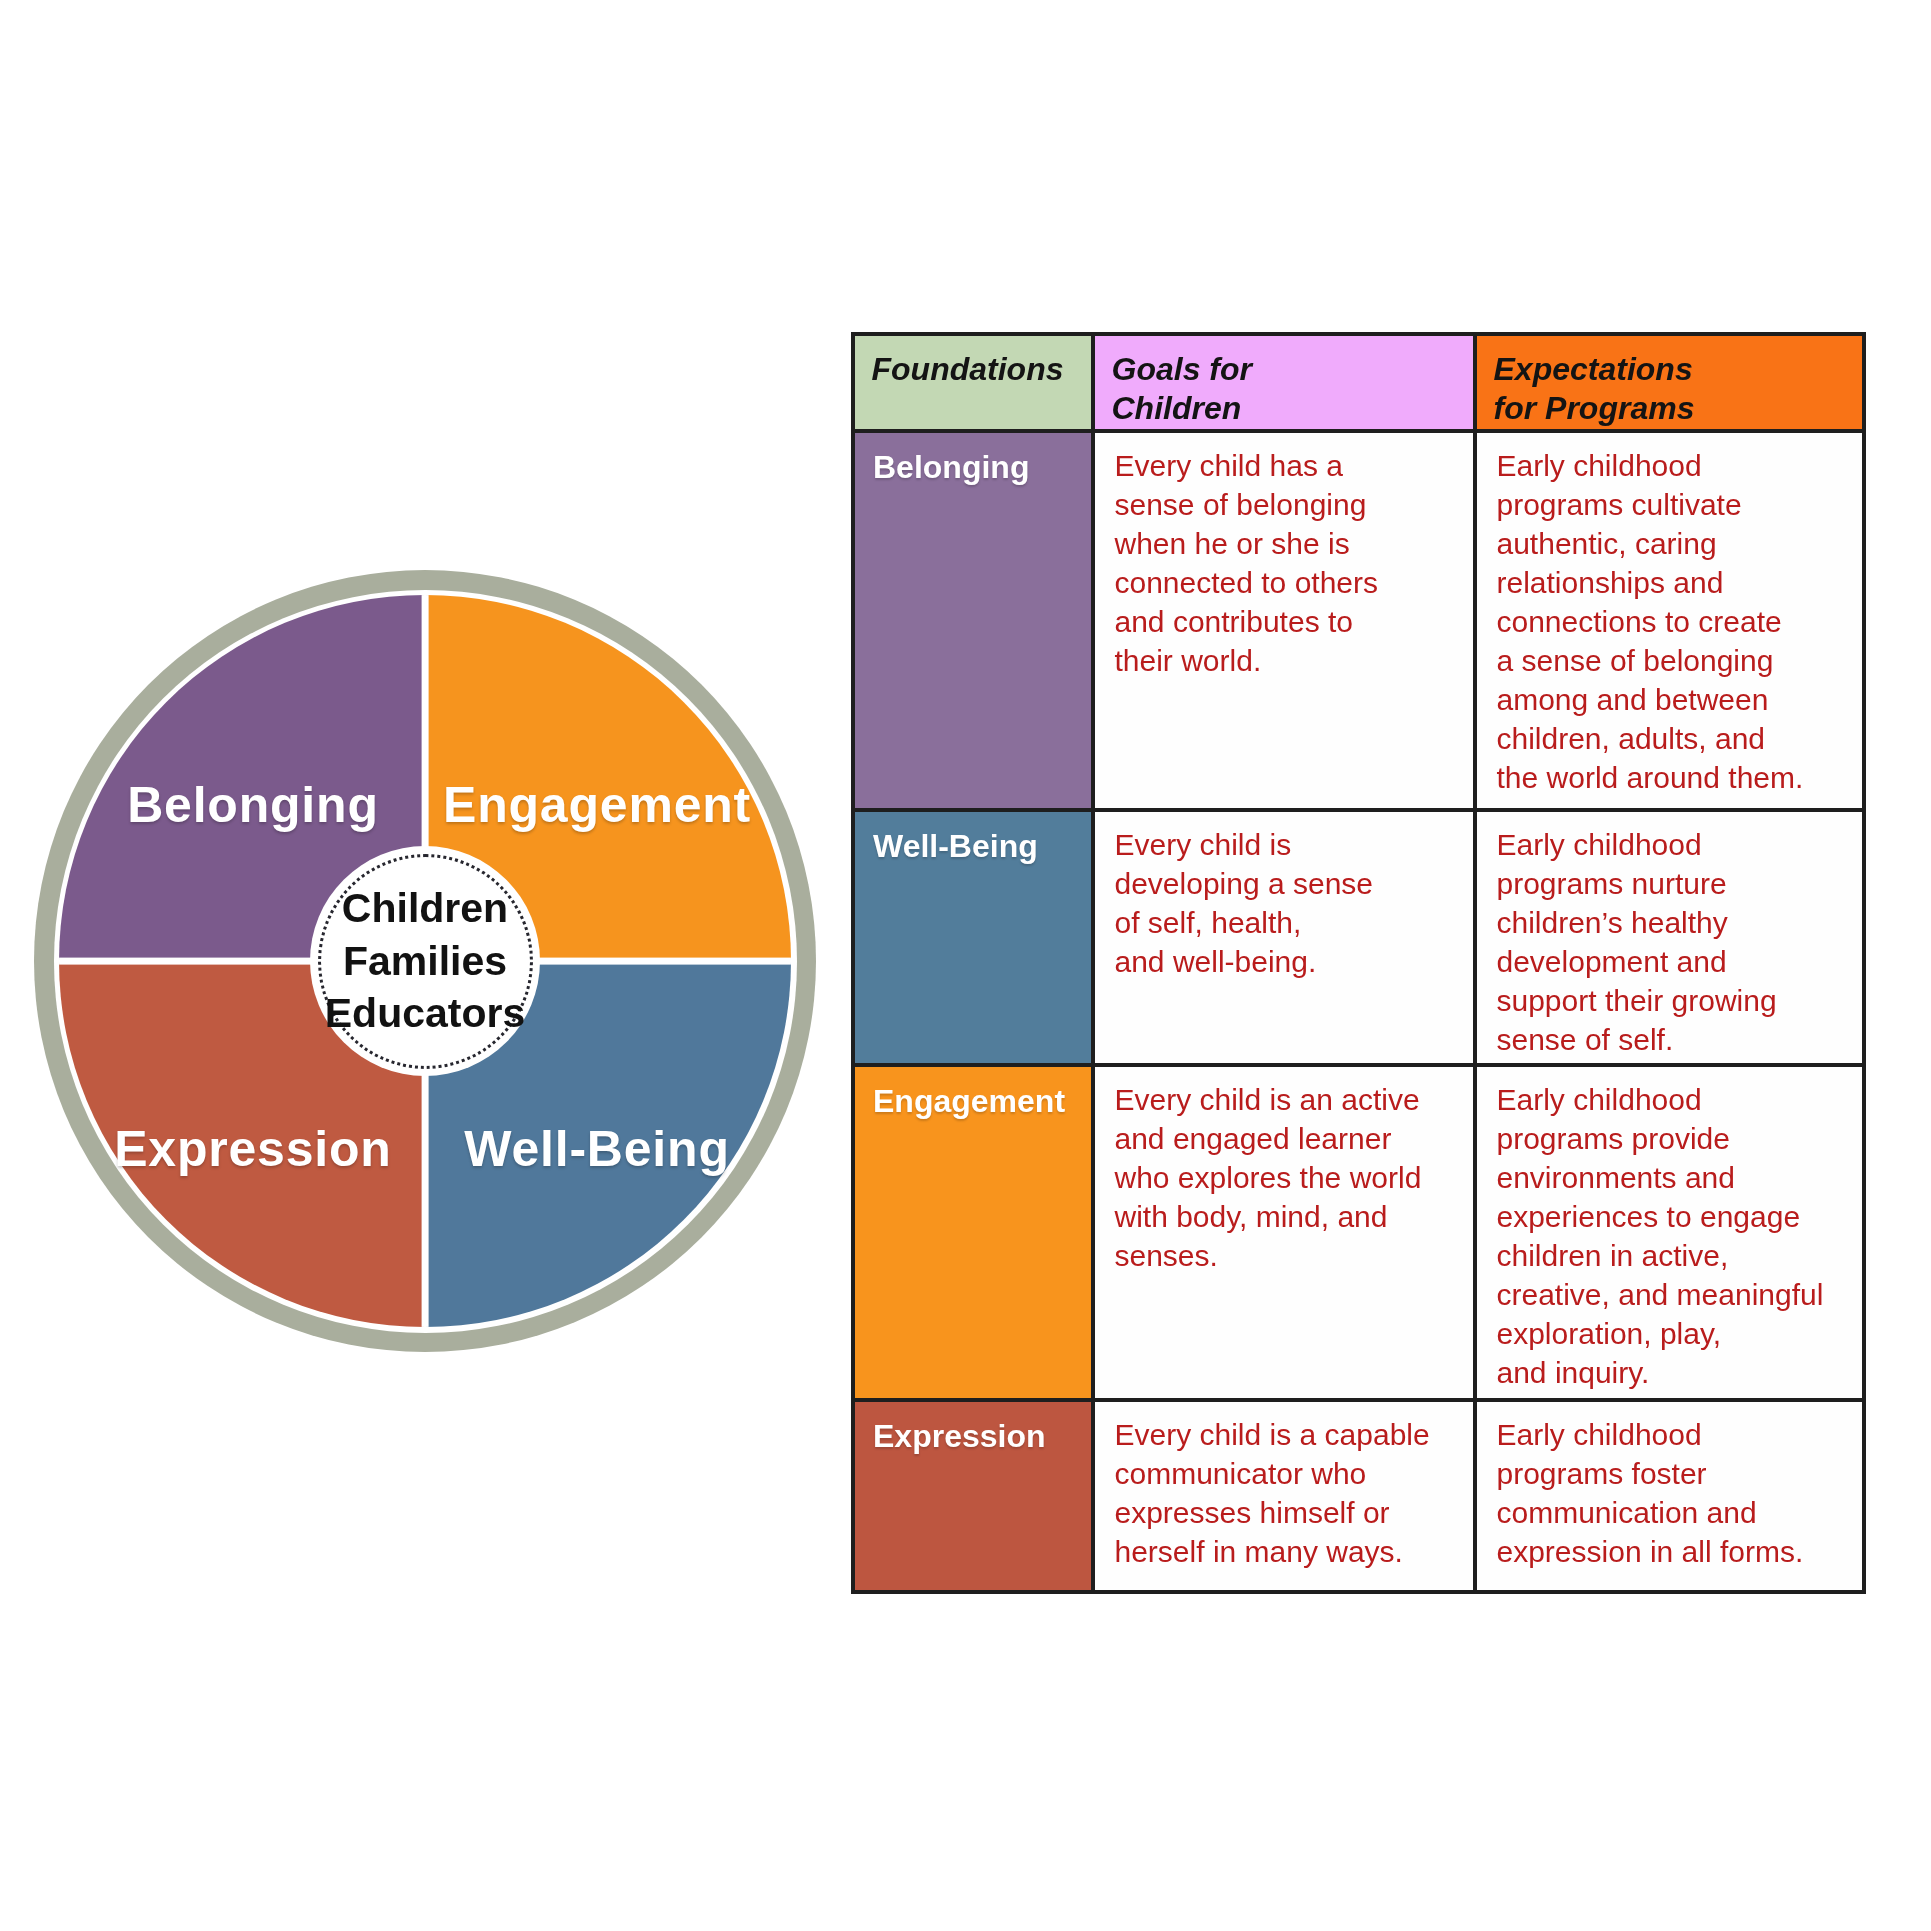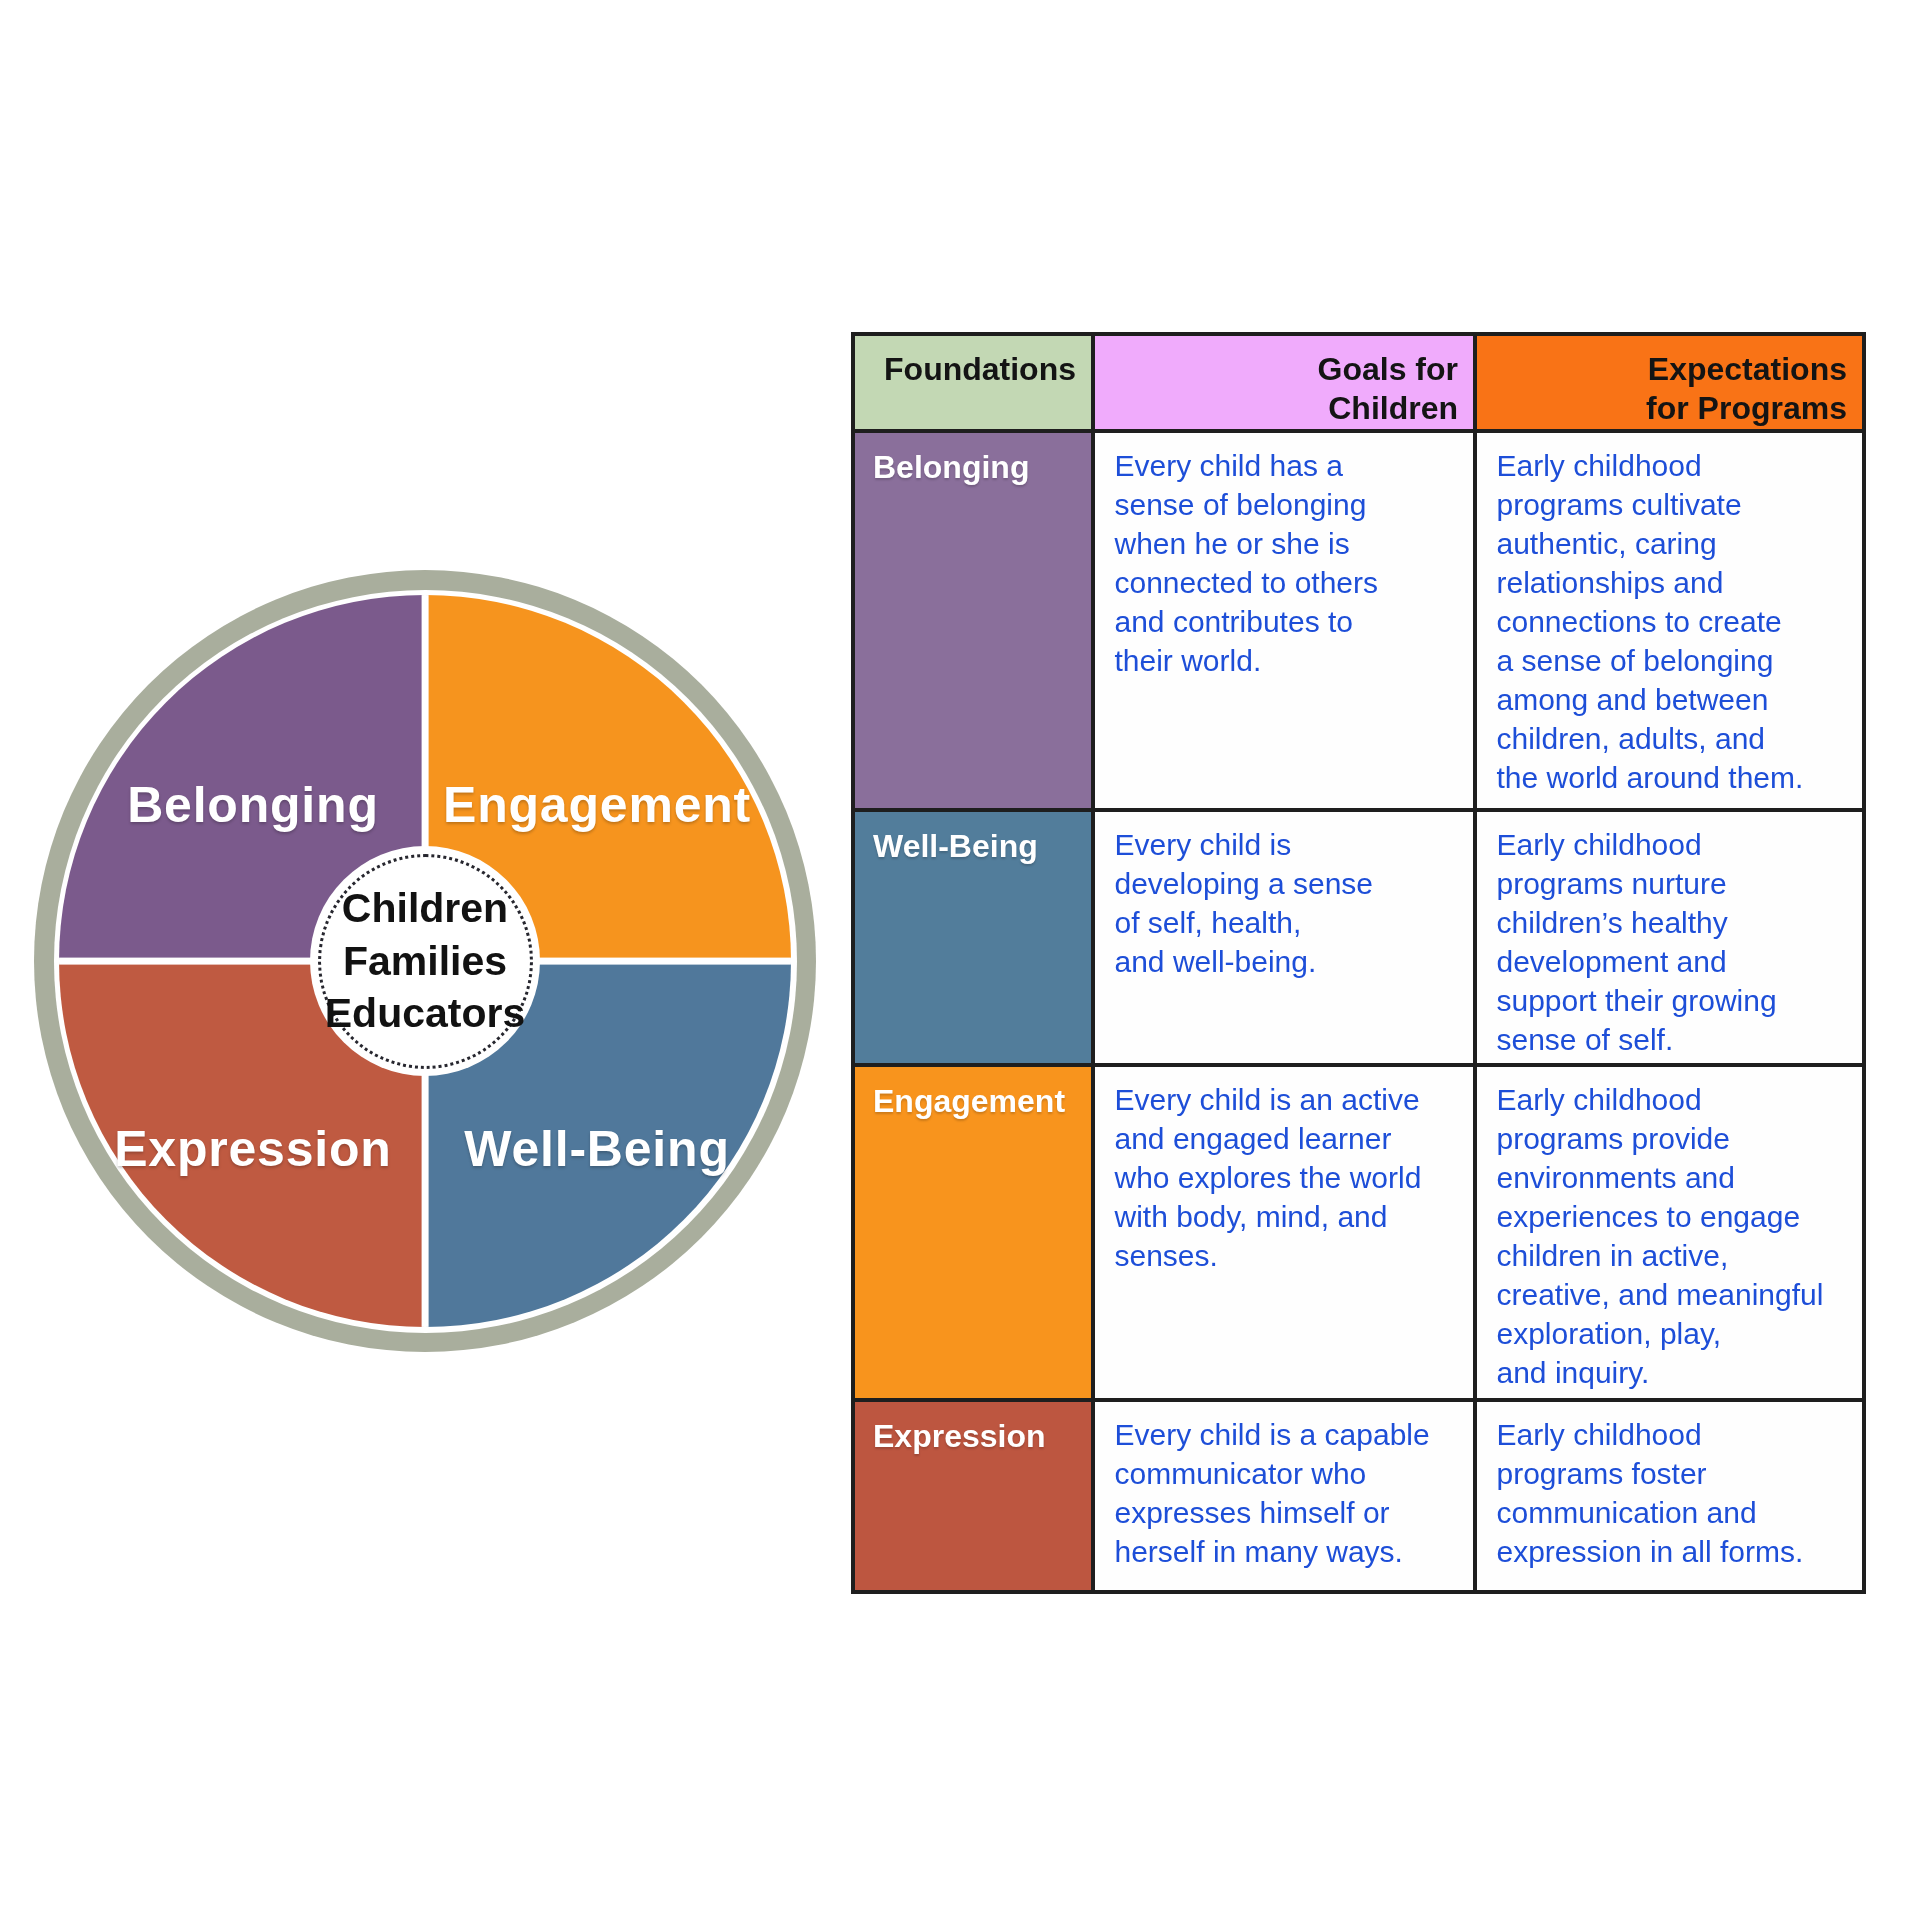--- a/index.html
+++ b/index.html
@@ -60,28 +60,28 @@
     table-layout:fixed;
   }
   .info-table td,.info-table th{
     border:4.5px solid #1e1e1e;vertical-align:top;box-sizing:border-box;
   }
   .col-foundation{width:240px;}
   .col-goals{width:382px;}
   .col-expect{width:389px;}
   th.head{
     font-weight:bold;font-size:32px;line-height:1.24;color:#141414;
-    text-align:right;padding:13.5px 15px 0 16.5px;white-space:pre-line;
+    text-align:left;padding:13.5px 15px 0 16.5px;white-space:pre-line;font-style:italic;
   }
   td.rowlabel{
     color:#ffffff;font-weight:bold;font-size:32px;
     padding:16.5px 12px 0 18px;text-shadow:0 1.5px 2.3px rgba(0,0,0,0.18);
   }
   td.body{
-    background:#fefefe;color:#1d4ed8;font-size:30px;line-height:1.3;
+    background:#fefefe;color:#b91c1c;font-size:30px;line-height:1.3;
     padding:13.5px 13.5px 0 19.5px;white-space:pre-line;
   }
   tr.r-header{height:94px;}
   tr.r-belonging{height:379px;}
   tr.r-wellbeing{height:255px;}
   tr.r-engagement{height:335px;}
   tr.r-expression{height:192px;}
 </style>
 </head>
 <body>

